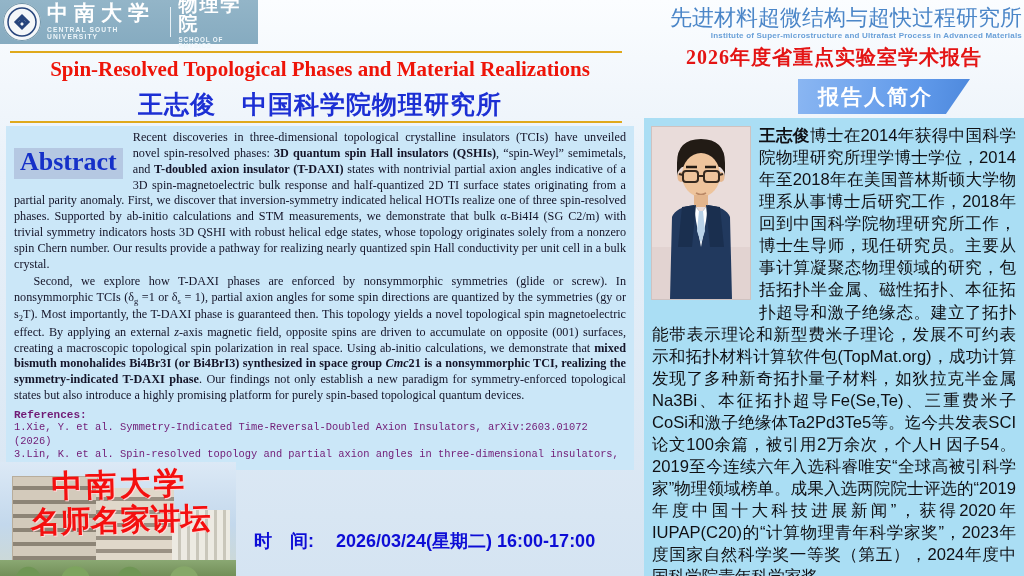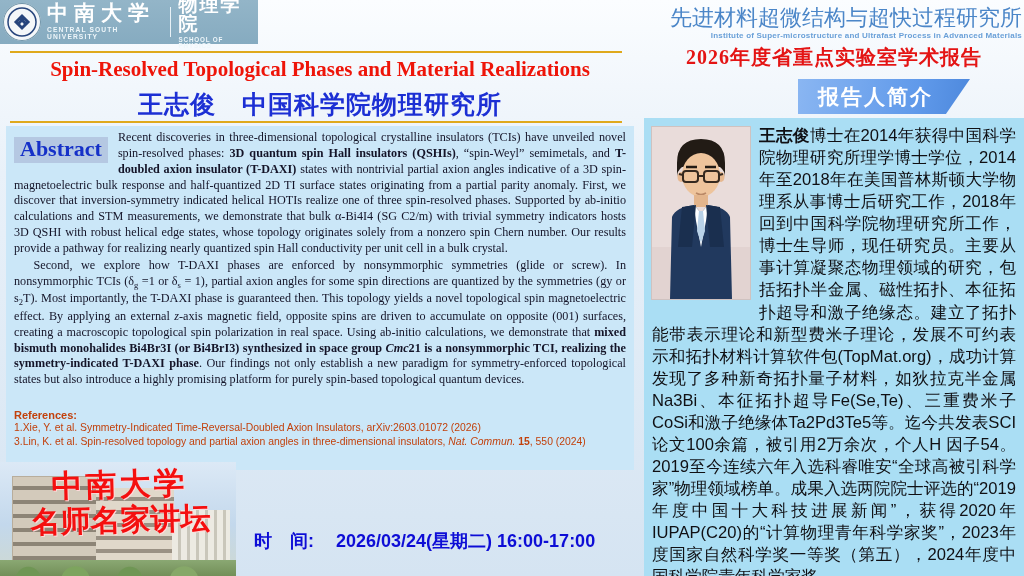--- a/index.html
+++ b/index.html
@@ -26,26 +26,26 @@
   .gold-1 { top:51px; } .gold-2 { top:121px; }
 
   .talk-title { position:absolute; left:0; top:57px; width:640px; text-align:center;
                 font-family:"Liberation Serif",serif; font-weight:bold; font-size:21px; color:#ee1509; }
   .speaker-line { position:absolute; left:0; top:88px; width:640px; text-align:center;
                   font-weight:bold; font-size:25px; color:#1c2fd4; letter-spacing:1px; }
 
   
   .abstract-box { position:absolute; left:6px; top:126px; width:628px; height:344px;
                   background:#cbe7f8; padding:4px 8px 2px 8px; overflow:hidden; }
-  .abstract-label { float:left; font-family:"Liberation Serif",serif; font-weight:bold; font-size:22px;
-                    color:#1530c8; background:#b5c8e2; padding:0 6px 2px 6px; margin:7px 10px 2px 0; line-height:1.1; }
+  .abstract-label { float:left; font-family:"Liberation Serif",serif; font-weight:bold; font-size:26px;
+                    color:#1530c8; background:#b5c8e2; padding:0 6px 2px 6px; margin:18px 10px 2px 0; line-height:1.1; }
   .abs-para { font-family:"Liberation Serif",serif; font-size:12.2px; line-height:1.3;
               color:#141428; text-align:justify; }
   .abs-para.p2 { text-indent:1.6em; margin-top:1px; }
-  .refs { margin-top:21px; font-family:Liberation Sans, sans-serif; color:#c2410c; }
+  .refs { margin-top:5px; font-family:Liberation Mono, monospace; color:#701a75; }
   .refs-heading { font-size:11px; font-weight:bold; }
   .ref-item { font-size:10.4px; line-height:1.32; }
 
   
   .campus-photo { position:absolute; left:0; top:462px; width:236px; height:114px;
                   background:linear-gradient(180deg,#dce9f6 0%,#c3d8ec 55%,#cfd9d0 100%); overflow:hidden; }
   .bld { position:absolute; }
   .bld-left { left:12px; top:14px; width:86px; height:92px; background:#d3cabb;
               box-shadow:0 0 0 1px #b8ad9c inset;
               background-image:repeating-linear-gradient(180deg,#d3cabb 0 10px,#8d8476 10px 14px),

